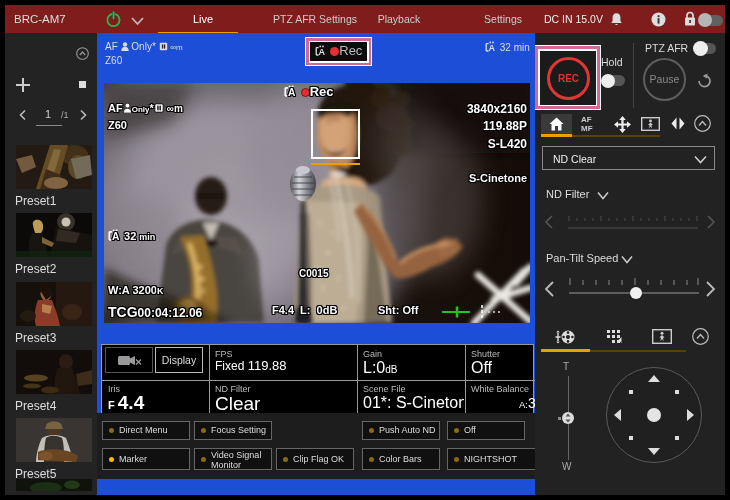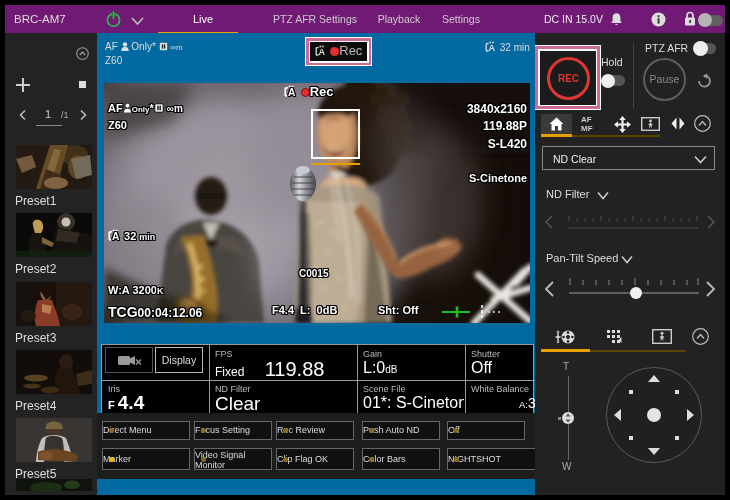--- a/index.html
+++ b/index.html
@@ -1,46 +1,46 @@
 <!DOCTYPE html>
 <html><head>
 <meta charset="utf-8">
 <style>
   * { margin:0; padding:0; box-sizing:border-box; }
   html,body { width:730px; height:500px; background:#000; overflow:hidden; }
   body { font-family:"Liberation Sans", sans-serif; }
   #app { position:relative; width:730px; height:500px; background:#000; }
   .abs { position:absolute; }
   .outl { text-shadow:-1px 0 #000, 1px 0 #000, 0 -1px #000, 0 1px #000, -1px -1px #000, 1px 1px #000, 1px -1px #000, -1px 1px #000; }
-  .fb { position:absolute; height:19px; background:#101010; border:1px solid #666; color:#ddd; font-size:9px; line-height:17px; }
+  .fb { position:absolute; height:19px; background:#101010; border:1px solid #666; color:#ddd; font-size:9px; line-height:17px; padding-left:16px; }
   .fb2 { height:22px; line-height:20px; }
   .fb i { position:absolute; left:6px; top:50%; margin-top:-2.5px; width:5px; height:5px; border-radius:50%; background:#8a6a14; }
   .fb i.on { background:#fdb900; }
 </style>
 </head>
 <body>
 <div id="app">
 
-  <div class="abs" id="topbar" style="left:5px; top:5px; width:720px; height:28px; background:#701a75;">
+  <div class="abs" id="topbar" style="left:5px; top:5px; width:720px; height:28px; background:#7f1d1d;">
     <div class="abs" style="left:9px; top:8px; font-size:11.5px; color:#ddd;">BRC-AM7</div>
 
     <svg class="abs" style="left:100px; top:6px;" width="17" height="17" viewBox="0 0 17 17">
       <circle cx="8.5" cy="9" r="6.1" fill="none" stroke="#2db84d" stroke-width="1.7"></circle>
       <rect x="7.2" y="0.5" width="2.6" height="7" fill="#333333"></rect>
       <line x1="8.5" y1="1.2" x2="8.5" y2="7.2" stroke="#2db84d" stroke-width="1.9" stroke-linecap="round"></line>
     </svg>
 
     <svg class="abs" style="left:125px; top:11px;" width="15" height="10" viewBox="0 0 15 10">
       <path d="M2 2 L7.5 8 L13 2" fill="none" stroke="#bbb" stroke-width="1.8"></path>
     </svg>
     <div class="abs" style="left:153px; top:0; width:90px; height:28px; line-height:29px; text-align:center; color:#fff; font-size:11px;">Live</div>
     <div class="abs" style="left:153px; top:27px; width:80px; height:3px; background:#e8a000;"></div>
     <div class="abs" style="left:250px; top:0; width:120px; height:28px; line-height:29px; text-align:center; color:#ccc; font-size:10.5px;">PTZ AFR Settings</div>
     <div class="abs" style="left:349px; top:0; width:90px; height:28px; line-height:29px; text-align:center; color:#ccc; font-size:10.5px;">Playback</div>
-    <div class="abs" style="left:437px; top:0; width:80px; height:28px; line-height:29px; text-align:left; color:#ccc; font-size:10.5px;">Settings</div>
+    <div class="abs" style="left:437px; top:0; width:80px; height:28px; line-height:29px; text-align:right; color:#ccc; font-size:10.5px;">Settings</div>
     <div class="abs" style="left:539px; top:8px; font-size:10.5px; color:#eee;">DC IN 15.0V</div>
 
     <svg class="abs" style="left:604px; top:7px;" width="15" height="15" viewBox="0 0 15 15">
       <path d="M7.5 1.2 C5 1.2 3.6 3 3.6 5.5 L3.6 9 L2.2 11 L12.8 11 L11.4 9 L11.4 5.5 C11.4 3 10 1.2 7.5 1.2 Z" fill="#ddd"></path>
       <path d="M6 12 a1.6 1.6 0 0 0 3 0 Z" fill="#ddd"></path>
     </svg>
 
     <svg class="abs" style="left:646px; top:7px;" width="15" height="15" viewBox="0 0 15 15">
       <circle cx="7.5" cy="7.5" r="7" fill="#ddd"></circle>
       <rect x="6.6" y="6.2" width="1.9" height="5.4" fill="#333"></rect>
@@ -147,21 +147,21 @@
     <div class="abs" style="left:10px; top:434px; font-size:12px; color:#ddd;">Preset5</div>
     <div class="abs" style="left:11px; top:445px; width:76px; height:13px; overflow:hidden;">
       <svg width="76" height="13" viewBox="0 0 76 9" preserveAspectRatio="none">
         <rect width="76" height="9" fill="#0f130c"></rect>
         <ellipse cx="30" cy="6" rx="16" ry="4" fill="#1b2f15"></ellipse>
         <ellipse cx="56" cy="4" rx="8" ry="3" fill="#223a18"></ellipse>
       </svg>
     </div>
   </div>
 
-  <div class="abs" id="center" style="left:97px; top:33px; width:440px; height:462px; background:#0369a1;">
+  <div class="abs" id="center" style="left:97px; top:33px; width:440px; height:462px; background:#1d4ed8;">
 
     <div class="abs" style="left:8px; top:8px; font-size:10px; color:#ddd;">AF <svg style="vertical-align:-1px" width="8" height="9" viewBox="0 0 8 9">
           <circle cx="4" cy="2.4" r="2.2" fill="#ddd"></circle>
           <path d="M0.3 9 C0.3 6 2 4.8 4 4.8 C6 4.8 7.7 6 7.7 9 Z" fill="#ddd"></path>
         </svg> Only* <svg style="vertical-align:-1px" width="9" height="9" viewBox="0 0 9 9">
           <rect x="0.8" y="0.8" width="7.4" height="7.4" rx="1" fill="#ddd"></rect>
           <rect x="2.9" y="2.4" width="1.3" height="4.2" fill="#222"></rect>
           <rect x="4.9" y="2.4" width="1.3" height="4.2" fill="#222"></rect>
         </svg> <span style="font-size:8px;">∞m</span></div>
     <div class="abs" style="left:8px; top:22px; font-size:10px; color:#ddd;">Z60</div>
@@ -368,21 +368,21 @@
 
       <svg class="abs" style="left:3px; top:2px;" width="48" height="26" viewBox="0 0 48 26">
         <rect x="0.5" y="0.5" width="47" height="25" fill="none" stroke="#555" stroke-width="1"></rect>
         <rect x="13" y="9" width="12" height="9" rx="1.5" fill="#999"></rect>
         <path d="M25 11.5 L30 9 L30 18 L25 15.5 Z" fill="#999"></path>
         <path d="M31 12.5 L36 17.5 M36 12.5 L31 17.5" stroke="#999" stroke-width="1.4"></path>
       </svg>
       <div class="abs" style="left:53px; top:2px; width:48px; height:26px; border:1px solid #bbb; color:#ddd; font-size:10.5px; line-height:24px; text-align:center;">Display</div>
 
       <div class="abs" style="left:113px; top:4px; font-size:9px; color:#bbb;">FPS</div>
-      <div class="abs" style="left:113px; top:13px; font-size:12px; color:#fff;">Fixed <span style="font-size:20px;margin-left:17px;">119.88</span></div>
+      <div class="abs" style="left:113px; top:13px; font-size:12px; color:#fff;">Fixed <span style="font-size:13px;">119.88</span></div>
 
       <div class="abs" style="left:261px; top:4px; font-size:9px; color:#bbb;">Gain</div>
       <div class="abs" style="left:261px; top:14px; font-size:16px; color:#fff;">L:0<span style="font-size:10px;">dB</span></div>
 
       <div class="abs" style="left:369px; top:4px; font-size:9px; color:#bbb;">Shutter</div>
       <div class="abs" style="left:369px; top:14px; font-size:16px; color:#fff;">Off</div>
 
       <div class="abs" style="left:6px; top:39px; font-size:9px; color:#bbb;">Iris</div>
       <div class="abs" style="left:6px; top:47px; font-size:11px; color:#fff;font-weight:bold;">F <span style="font-size:19px;">4.4</span></div>
 
@@ -392,21 +392,20 @@
       <div class="abs" style="left:261px; top:39px; font-size:9px; color:#bbb;">Scene File</div>
       <div class="abs" style="left:261px; top:49px; width:101px; overflow:hidden; white-space:nowrap; font-size:16px; color:#fff;">01*: S-Cinetone</div>
 
       <div class="abs" style="left:369px; top:39px; font-size:9px; color:#bbb;">White Balance</div>
       <div class="abs" style="left:369px; top:50px; font-size:9.5px; color:#fff;margin-left:48px;">A:<span style="font-size:14px;">3200</span><span style="font-size:9px;">K,T±0</span></div>
     </div>
 
     <div class="abs" id="fnbtns" style="left:0px; top:380px; width:440px; height:66px; background:#1d1d1d;">
       <div class="fb" style="left:5px; top:8px; width:88px;"><i></i>Direct Menu</div>
       <div class="fb" style="left:97px; top:8px; width:78px;"><i></i>Focus Setting</div>
-      <div class="fb" style="left:179px; top:8px; width:78px;"><i></i>Rec Review</div>
       <div class="fb" style="left:265px; top:8px; width:78px;"><i></i>Push Auto ND</div>
       <div class="fb" style="left:350px; top:8px; width:78px;"><i></i>Off</div>
       <div class="fb fb2" style="left:5px; top:35px; width:88px;"><i class="on"></i>Marker</div>
       <div class="fb fb2" style="left:97px; top:35px; width:78px; line-height:10px; padding-top:1px;"><i></i>Video Signal Monitor</div>
       <div class="fb fb2" style="left:179px; top:35px; width:78px;"><i></i>Clip Flag OK</div>
       <div class="fb fb2" style="left:265px; top:35px; width:78px;"><i></i>Color Bars</div>
       <div class="fb fb2" style="left:350px; top:35px; width:96px;"><i></i>NIGHTSHOT</div>
     </div>
   </div>
 

